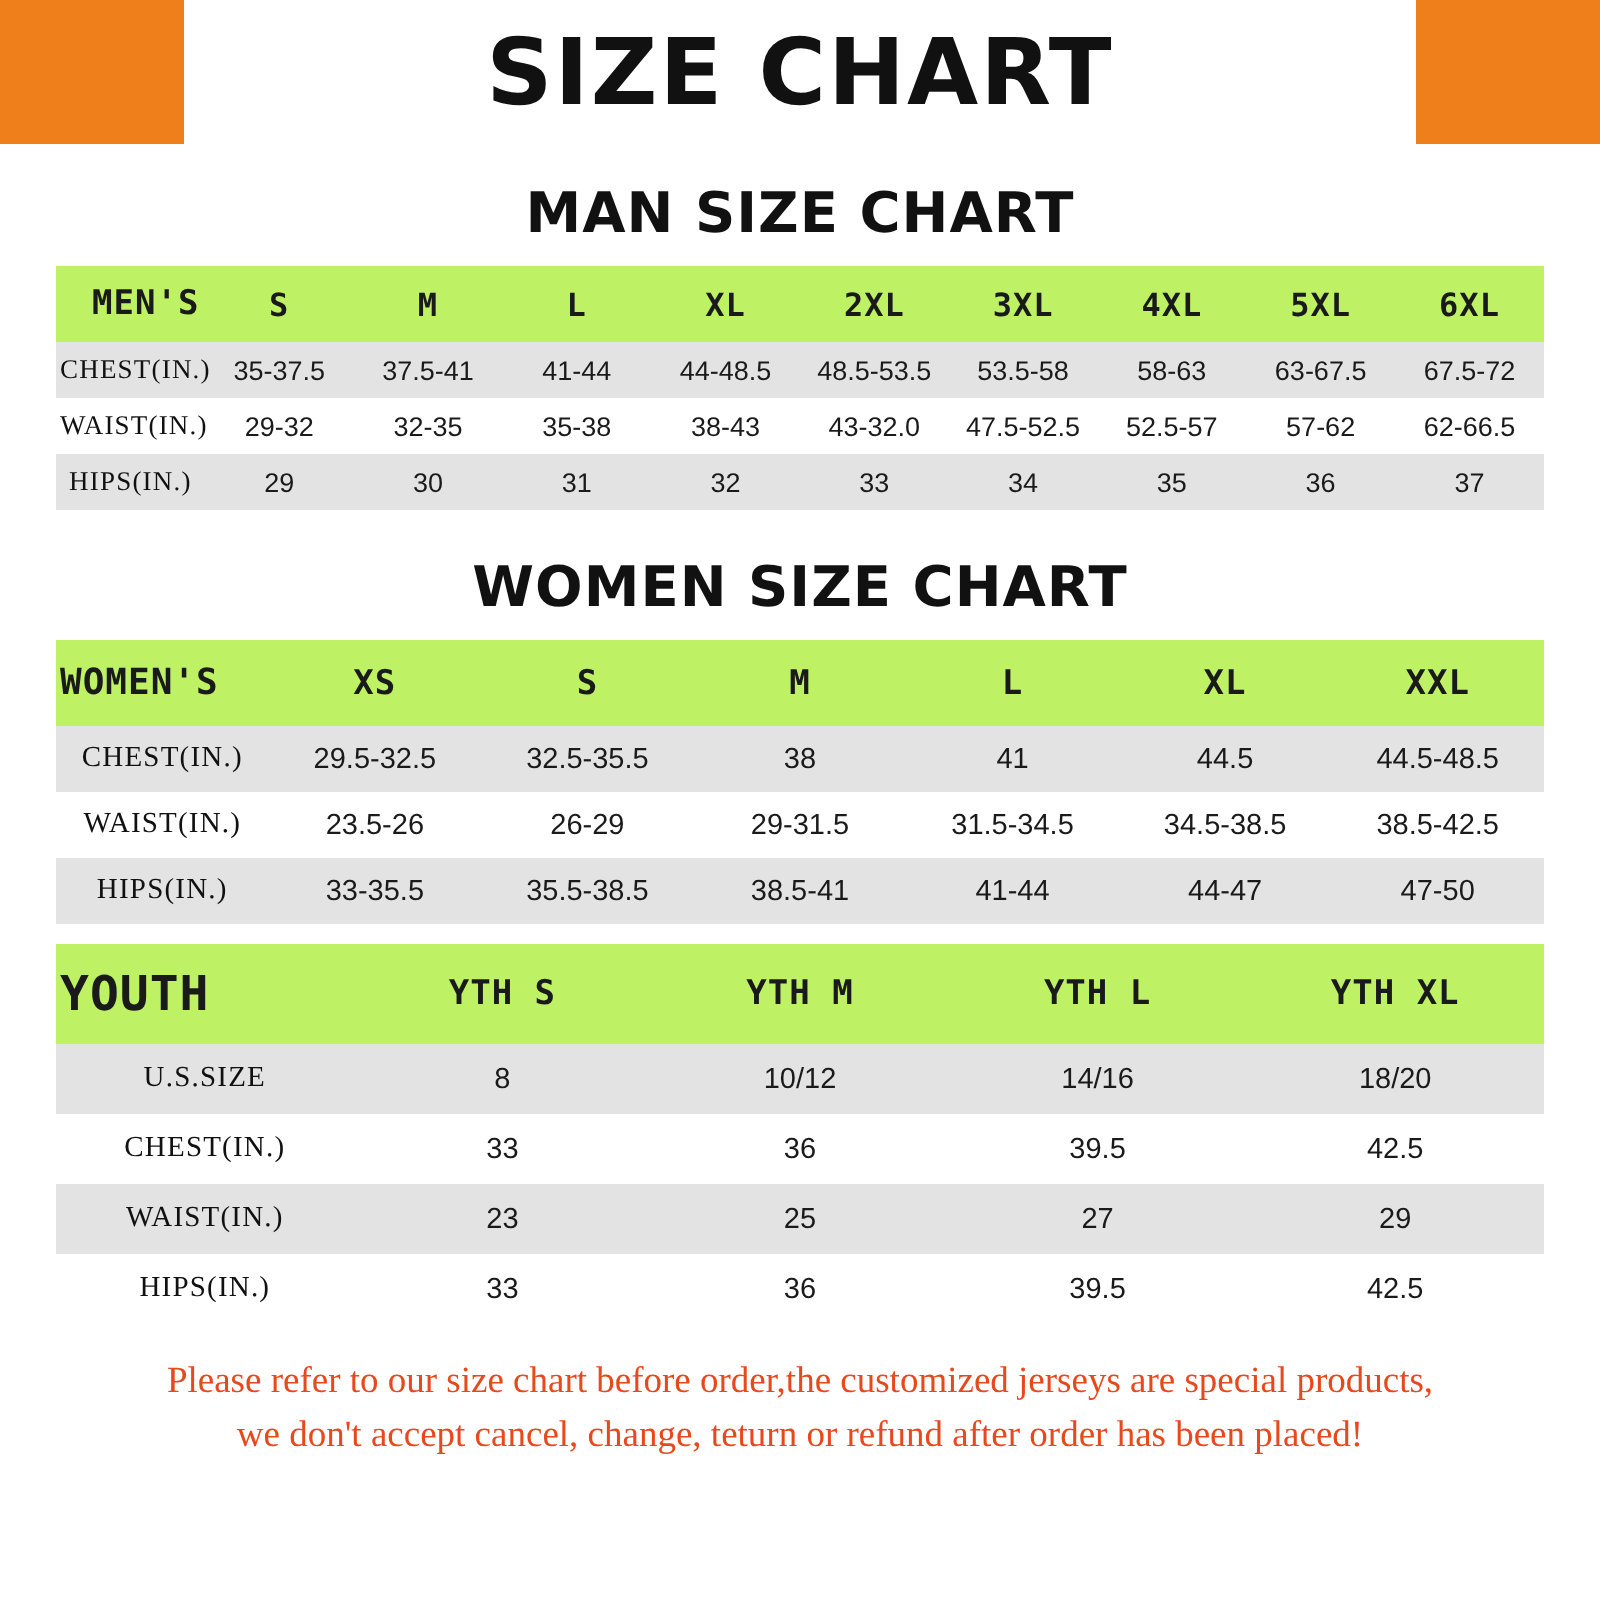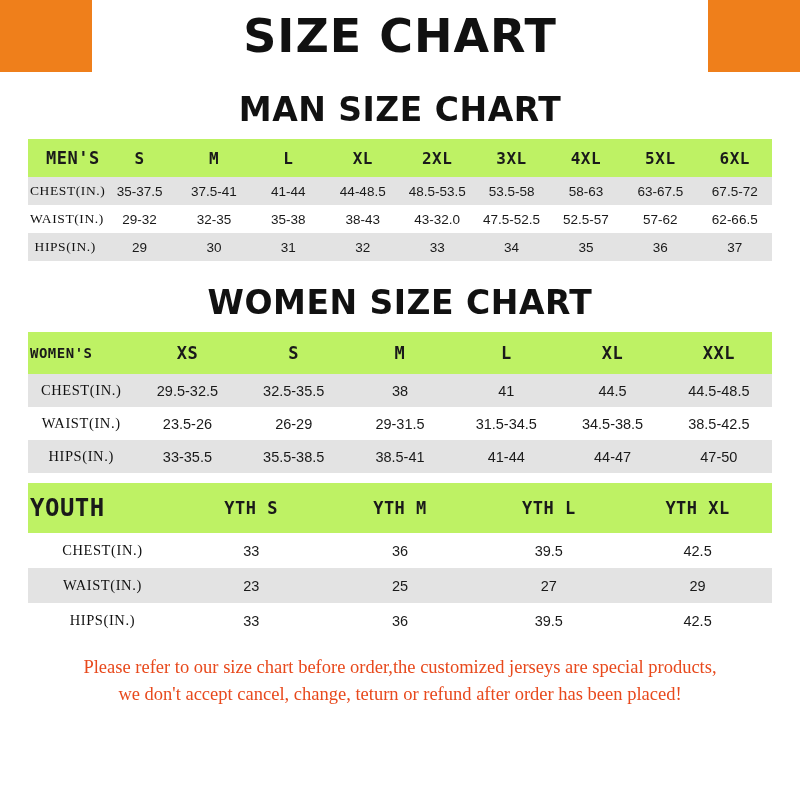--- a/index.html
+++ b/index.html
@@ -44,21 +44,21 @@
     font-size: 46px;
     letter-spacing: 1px;
     color: #111111;
     line-height: 1;
   }
   
   .section-title {
     text-align: center;
     font-family: "DejaVu Sans", sans-serif;
     font-weight: bold;
-    font-size: 33px;
+    font-size: 28px;
     color: #111111;
     letter-spacing: 0.5px;
   }
   .sec-men-title { margin-top: 18px; }
   .sec-women-title { margin-top: 22px; }
   .sec-youth-title { margin-top: 24px; }
 
   
   .tbl-wrap {
     margin: 10px auto 0 auto;
@@ -99,21 +99,21 @@
     letter-spacing: 0.6px;
     color: #111111;
     text-align: center;
   }
   tr.band-light { background: #e3e3e3; }
   tr.band-white { background: #ffffff; }
 
   
   .tbl-women table.size-table td { font-size: 14.5px; padding: 8px 2px; }
   .tbl-women table.size-table tr.head-row td { font-size: 17px; padding: 11px 2px; }
-  .tbl-women table.size-table tr.head-row td.label-cell { font-size: 14px; }
+  .tbl-women table.size-table tr.head-row td.label-cell { font-size: 18px; }
   .tbl-youth table.size-table td { font-size: 14.5px; padding: 9px 2px; }
   .tbl-youth table.size-table tr.head-row td { font-size: 17px; padding: 11px 2px; }
   .tbl-youth table.size-table tr.head-row td.label-cell { font-size: 24px; }
 
   
   .note {
     margin: 16px auto 0 auto;
     width: 756px;
     text-align: center;
     color: #e8491c;
@@ -237,20 +237,27 @@
   <div class="tbl-wrap tbl-youth">
     <table class="size-table">
       <tbody>
           <tr class="head-row">
         <td class="label-cell">YOUTH</td>
         <td>YTH S</td>
         <td>YTH M</td>
         <td>YTH L</td>
         <td>YTH XL</td>
       </tr>
+      <tr class="band-light">
+        <td class="row-label">U.S.SIZE</td>
+        <td>8</td>
+        <td>10/12</td>
+        <td>14/16</td>
+        <td>18/20</td>
+      </tr>
       <tr class="band-white">
         <td class="row-label">CHEST(IN.)</td>
         <td>33</td>
         <td>36</td>
         <td>39.5</td>
         <td>42.5</td>
       </tr>
       <tr class="band-light">
         <td class="row-label">WAIST(IN.)</td>
         <td>23</td>

